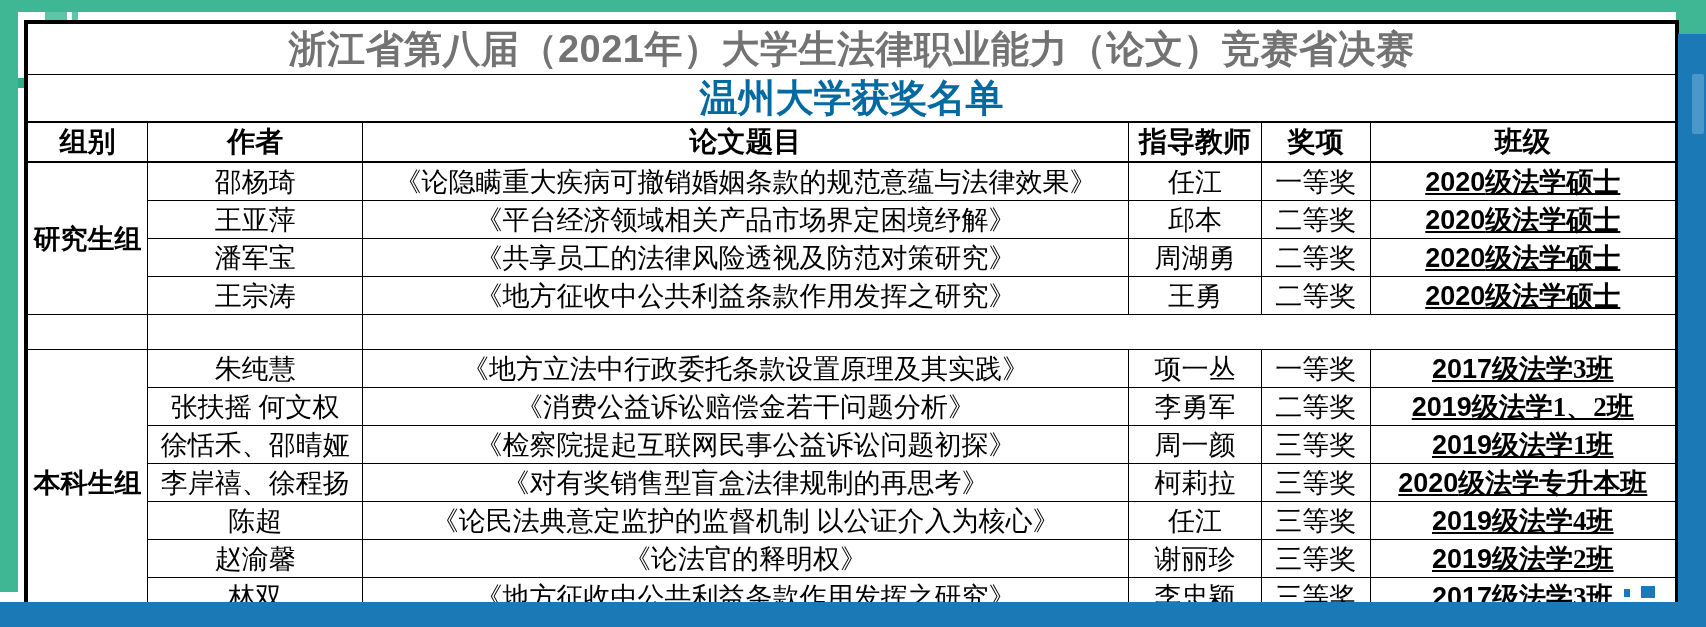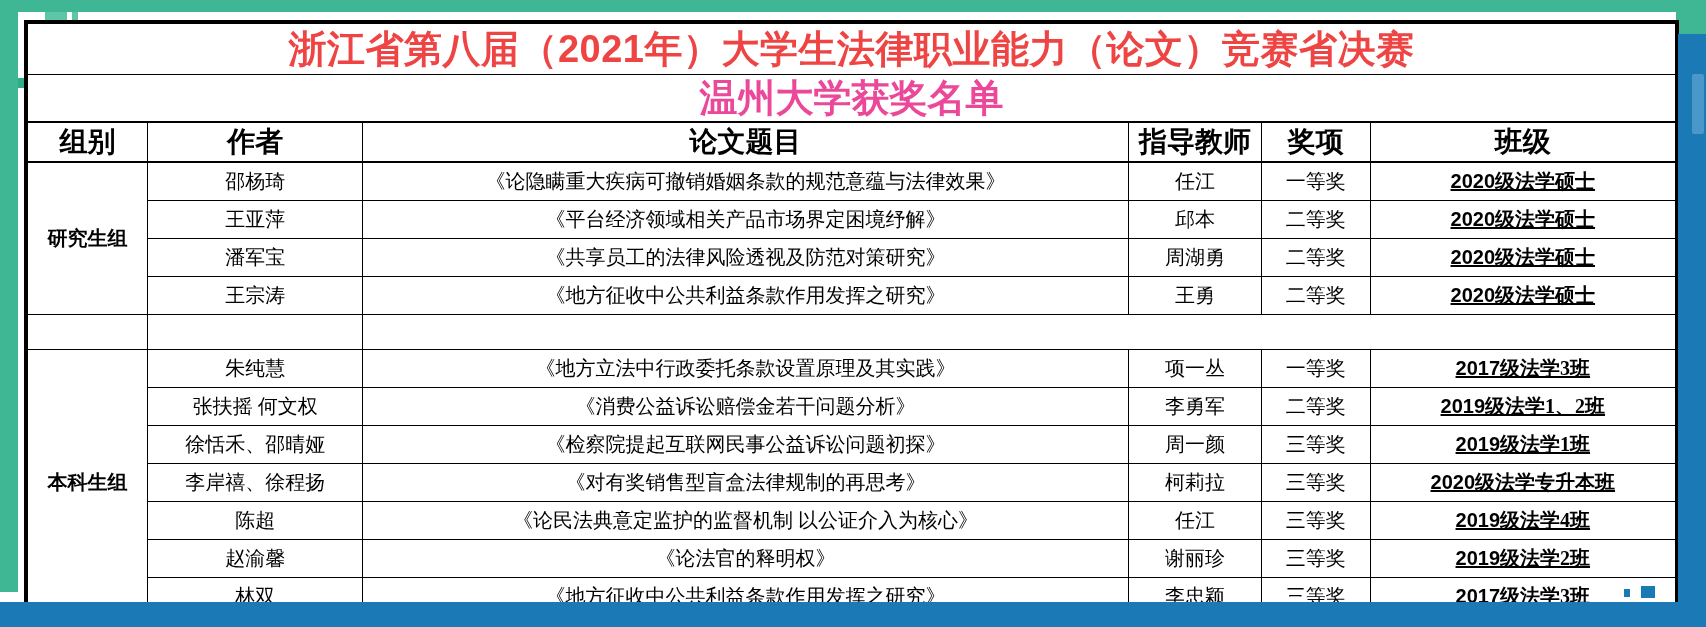--- a/index.html
+++ b/index.html
@@ -112,33 +112,33 @@
     text-align: center;
     vertical-align: middle;
     overflow: hidden;
     white-space: nowrap;
   }
 
   
   td.title-cell {
     border: none;
     border-bottom: 1px solid #d8d8d8;
-    color: #ef4444;
+    color: #737373;
     font-weight: bold;
     font-size: 38px;
     letter-spacing: 0.5px;
     height: 50px;
     line-height: 50px;
     text-align: center;
     font-family: "Liberation Serif", "DejaVu Serif", serif;
   }
   td.title-cell2 {
     border: none;
     border-bottom: 3px solid #000;
-    color: #ec4899;
+    color: #0369a1;
     font-weight: bold;
     font-size: 38px;
     height: 46px;
     line-height: 46px;
     text-align: center;
     margin-top: 44px;
   }
   .title-num { font-family: "Liberation Sans", sans-serif; }
 
   
@@ -147,21 +147,21 @@
     font-size: 28px;
     height: 38px;
     border: 1px solid #000;
     border-top: 2px solid #000;
     border-bottom: 2px solid #000;
     font-family: "Liberation Sans", sans-serif;
   }
 
   
   tr.body-row td {
-    font-size: 20px;
+    font-size: 27px;
     height: 37px;
   }
   td.group-cell {
     font-weight: bold;
     font-size: 26px;
     font-family: "Liberation Sans", sans-serif;
   }
   td.author-cell { font-size: 25px; }
   td.title-col   { font-size: 25px; }
   td.teacher-cell{ font-size: 25px; }

